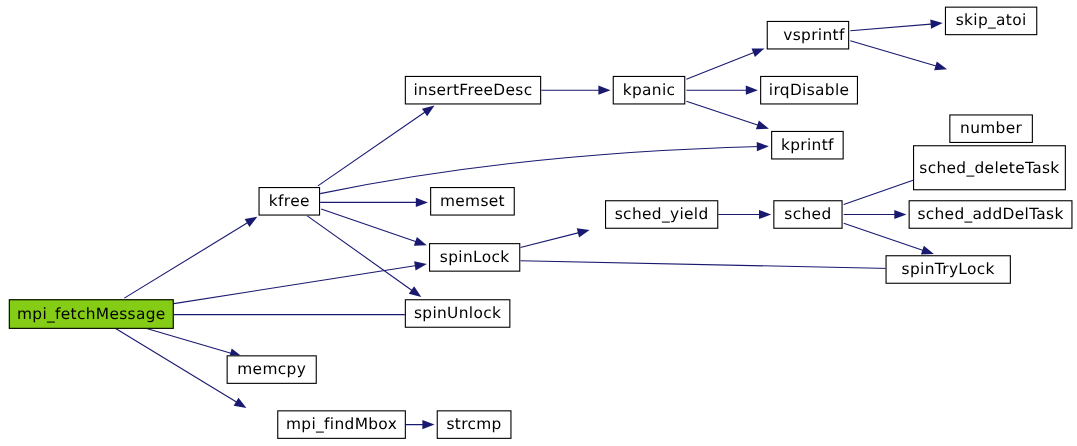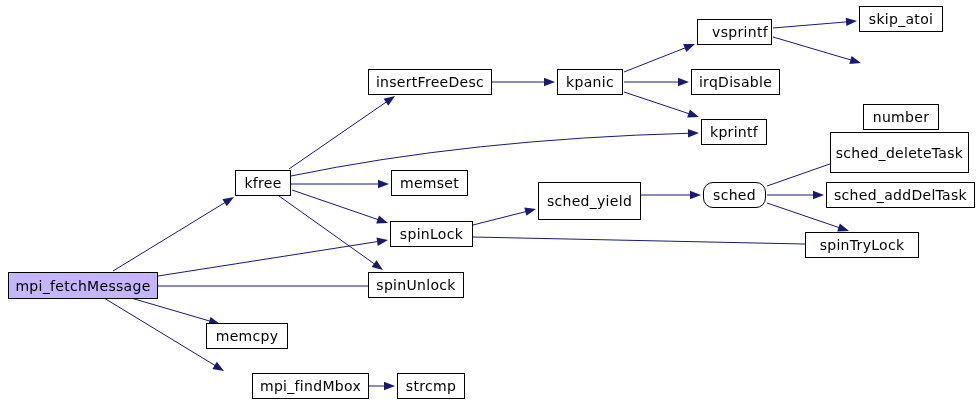--- a/index.html
+++ b/index.html
@@ -30,21 +30,21 @@
     color: #000000;
     font-size: 14px;
     line-height: 1;
     display: flex;
     align-items: center;
     justify-content: center;
     white-space: nowrap;
     letter-spacing: 0.3px;
   }
   .node.highlight {
-    background: #c4b5fd;
+    background: #84cc16;
   }
 </style>
 </head>
 <body>
 
 <div class="canvas">
   <svg id="edges-layer" xmlns="http://www.w3.org/2000/svg" viewBox="0 0 979 405">
       <g>
         <path d="M 113 271 L 227.2 201.2" fill="none" stroke="#191970" stroke-width="1"></path>
         <polygon points="234,197 222.4,199.2 226.8,206.3" fill="#191970"></polygon>
@@ -162,24 +162,24 @@
       </div>
       <div class="node" style="left: 691px; top: 69px; width: 89px; height: 26px;">
         <span>irqDisable</span>
       </div>
       <div class="node" style="left: 701px; top: 119px; width: 66px; height: 26px;">
         <span>kprintf</span>
       </div>
       <div class="node" style="left: 391px; top: 170px; width: 77px; height: 26px;">
         <span>memset</span>
       </div>
-      <div class="node" style="left: 538px; top: 182px; width: 103px; height: 38px;">
+      <div class="node" style="left: 550px; top: 182px; width: 103px; height: 26px;">
         <span>sched_yield</span>
       </div>
-      <div class="node" style="left: 703px; top: 182px; width: 63px; height: 26px; border-radius: 10px;">
+      <div class="node" style="left: 703px; top: 182px; width: 63px; height: 26px;">
         <span>sched</span>
       </div>
       <div class="node" style="left: 830px; top: 132px; width: 139px; height: 41px;">
         <span>sched_deleteTask</span>
       </div>
       <div class="node" style="left: 826px; top: 182px; width: 149px; height: 26px;">
         <span>sched_addDelTask</span>
       </div>
       <div class="node" style="left: 805px; top: 232px; width: 114px; height: 26px;">
         <span>spinTryLock</span>

